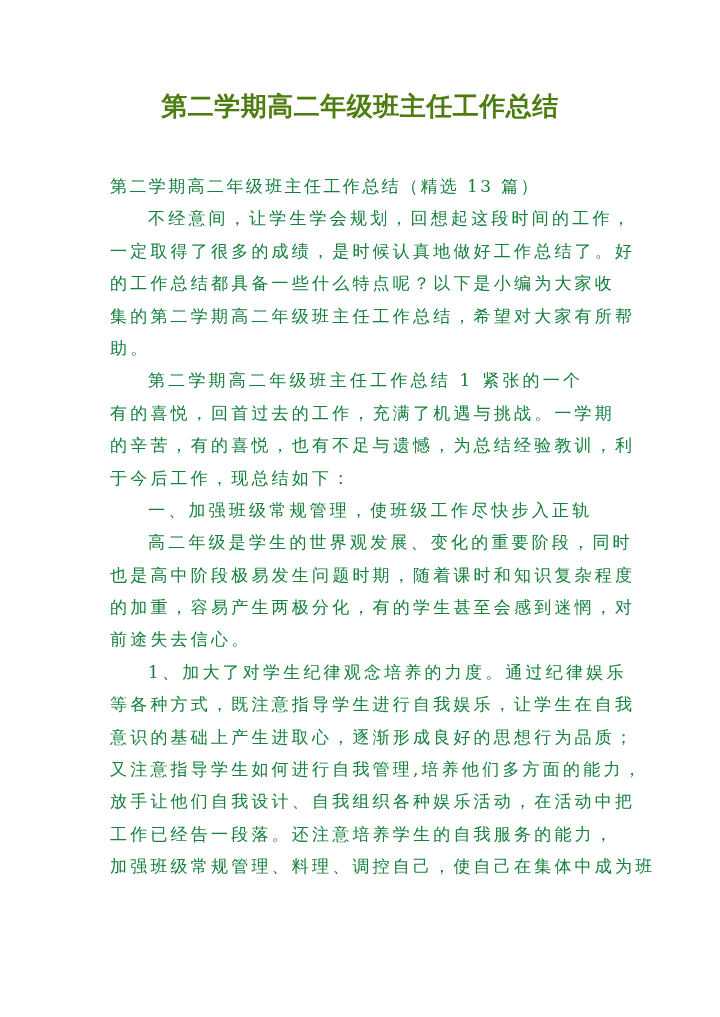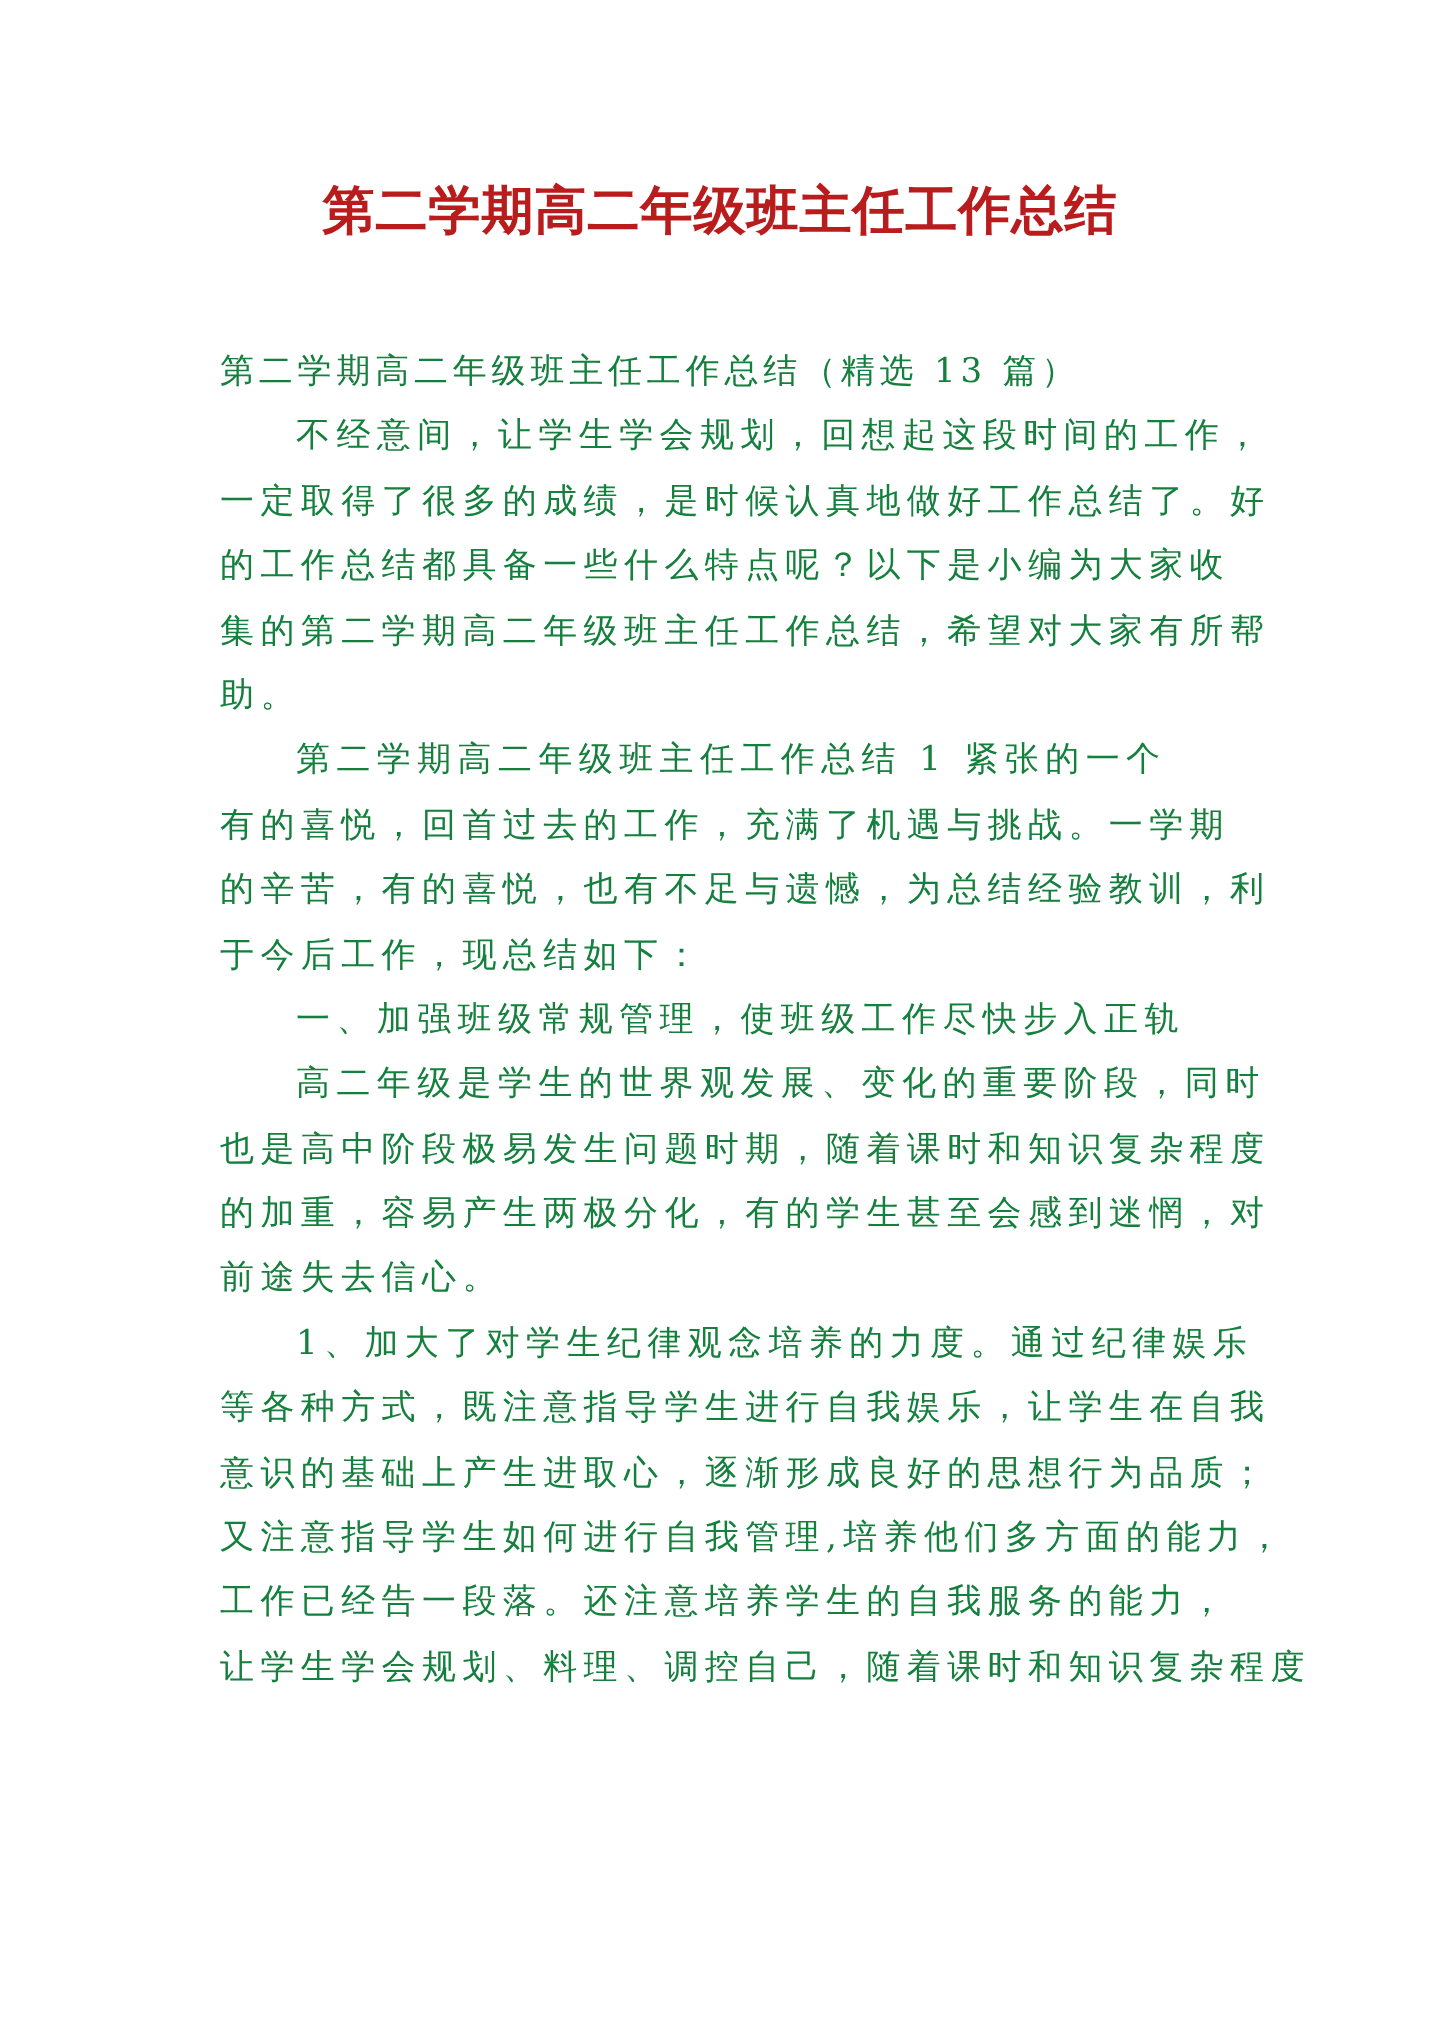--- a/index.html
+++ b/index.html
@@ -24,21 +24,21 @@
     .doc-title {
       position: absolute;
       left: 0;
       top: 86px;
       width: 720px;
       text-align: center;
       font-family: "DejaVu Sans", sans-serif;
       font-weight: bold;
       font-size: 26px;
       line-height: 40px;
-      color: #b91c1c;
+      color: #4d7c0f;
       letter-spacing: 0.5px;
     }
     .body-text {
       position: absolute;
       left: 110px;
       top: 170px;
       width: 502px;
       font-family: "DejaVu Serif", serif;
       font-size: 17px;
       line-height: 32.4px;
@@ -76,16 +76,17 @@
     <div class="line">于今后工作，现总结如下：</div>
     <div class="line indent">一、加强班级常规管理，使班级工作尽快步入正轨</div>
     <div class="line indent">高二年级是学生的世界观发展、变化的重要阶段，同时</div>
     <div class="line">也是高中阶段极易发生问题时期，随着课时和知识复杂程度</div>
     <div class="line">的加重，容易产生两极分化，有的学生甚至会感到迷惘，对</div>
     <div class="line">前途失去信心。</div>
     <div class="line indent">1、加大了对学生纪律观念培养的力度。通过纪律娱乐</div>
     <div class="line">等各种方式，既注意指导学生进行自我娱乐，让学生在自我</div>
     <div class="line">意识的基础上产生进取心，逐渐形成良好的思想行为品质；</div>
     <div class="line">又注意指导学生如何进行自我管理,培养他们多方面的能力，</div>
+    <div class="line">放手让他们自我设计、自我组织各种娱乐活动，在活动中把</div>
     <div class="line">工作已经告一段落。还注意培养学生的自我服务的能力，</div>
-    <div class="line">让学生学会规划、料理、调控自己，随着课时和知识复杂程度</div>
+    <div class="line">加强班级常规管理、料理、调控自己，使自己在集体中成为班</div>
   </div>
 </div>
 
 </body></html>

